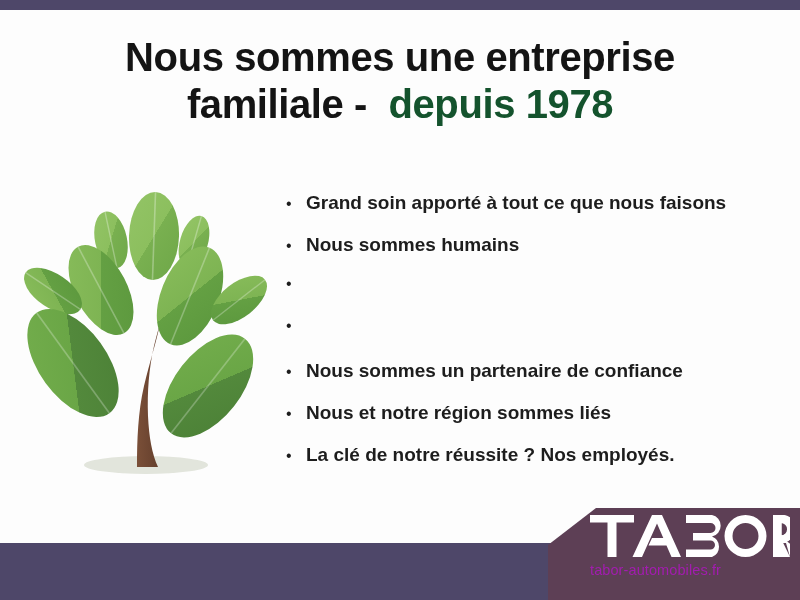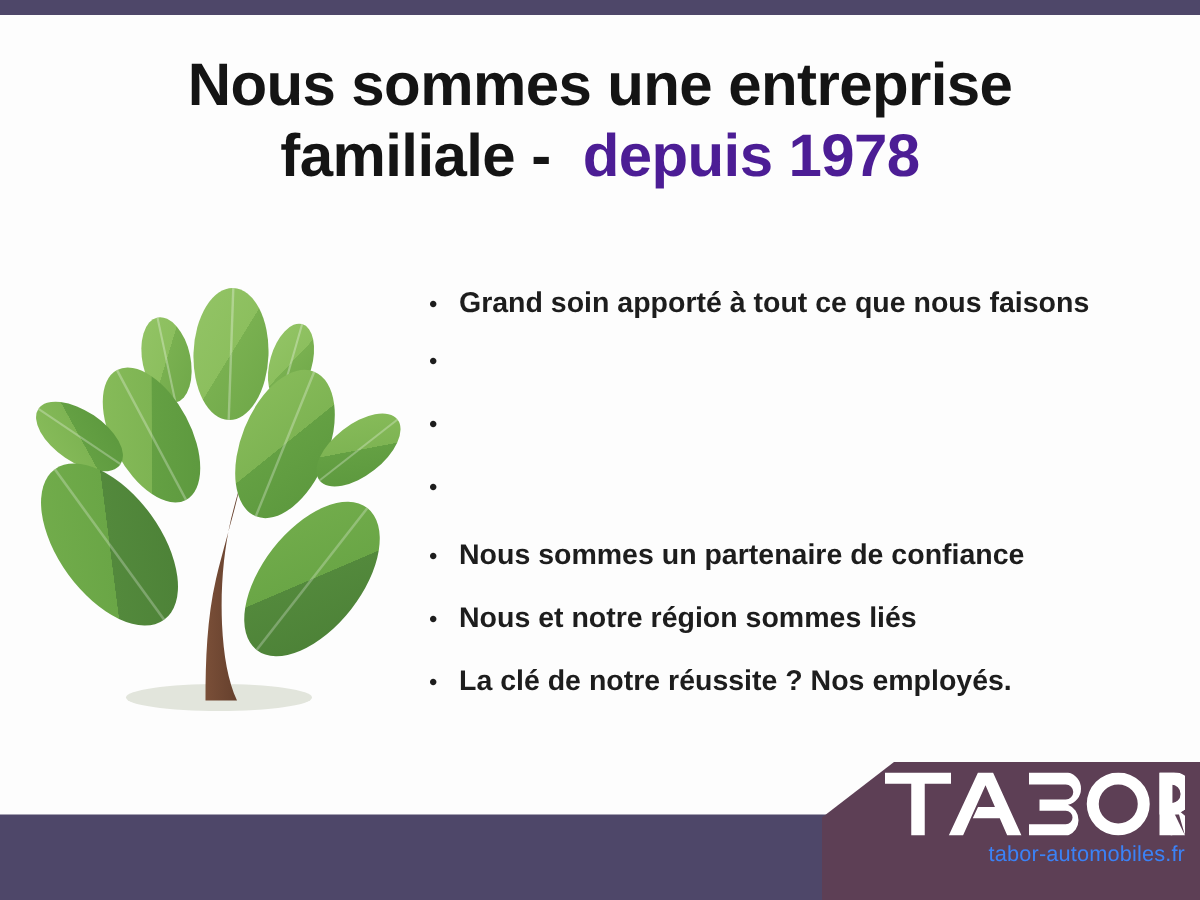--- a/index.html
+++ b/index.html
@@ -41,21 +41,21 @@
     line-height: 1.18;
   }
   .title-line {
     font-size: 40px;
     font-weight: bold;
     color: #141414;
     letter-spacing: -0.4px;
     white-space: nowrap;
   }
   .title-accent {
-    color: #4c1d95;
+    color: #14532d;
   }
   .title-dash { color: #141414; }
 
   
   .bullet-list {
     position: absolute;
     left: 286px;
     top: 192px;
     width: 500px;
   }
@@ -107,23 +107,23 @@
     left: 42px;
     top: 10px;
     width: 200px;
     height: 42px;
   }
   .logo-tagline {
     position: absolute;
     left: 42px;
     top: 57px;
     width: 200px;
-    text-align: right;
+    text-align: left;
     font-size: 14.5px;
-    color: #3b82f6;
+    color: #a21caf;
     letter-spacing: 0.1px;
     white-space: nowrap;
   }
 </style>
 </head>
 <body>
 
 <div id="slide">
 
   <div class="top-bar"></div>
@@ -216,20 +216,21 @@
     </svg>
   </div>
 
   <div class="bullet-list">
     <div class="bullet-item">
       <span class="bullet-dot">•</span>
       <span class="bullet-text">Grand soin apporté à tout ce que nous faisons</span>
     </div>
     <div class="bullet-item">
       <span class="bullet-dot">•</span>
+      <span class="bullet-text">Nous sommes humains</span>
     </div>
     <div class="bullet-item">
       <span class="bullet-dot">•</span>
     </div>
     <div class="bullet-item">
       <span class="bullet-dot">•</span>
     </div>
     <div class="bullet-item">
       <span class="bullet-dot">•</span>
       <span class="bullet-text">Nous sommes un partenaire de confiance</span>

